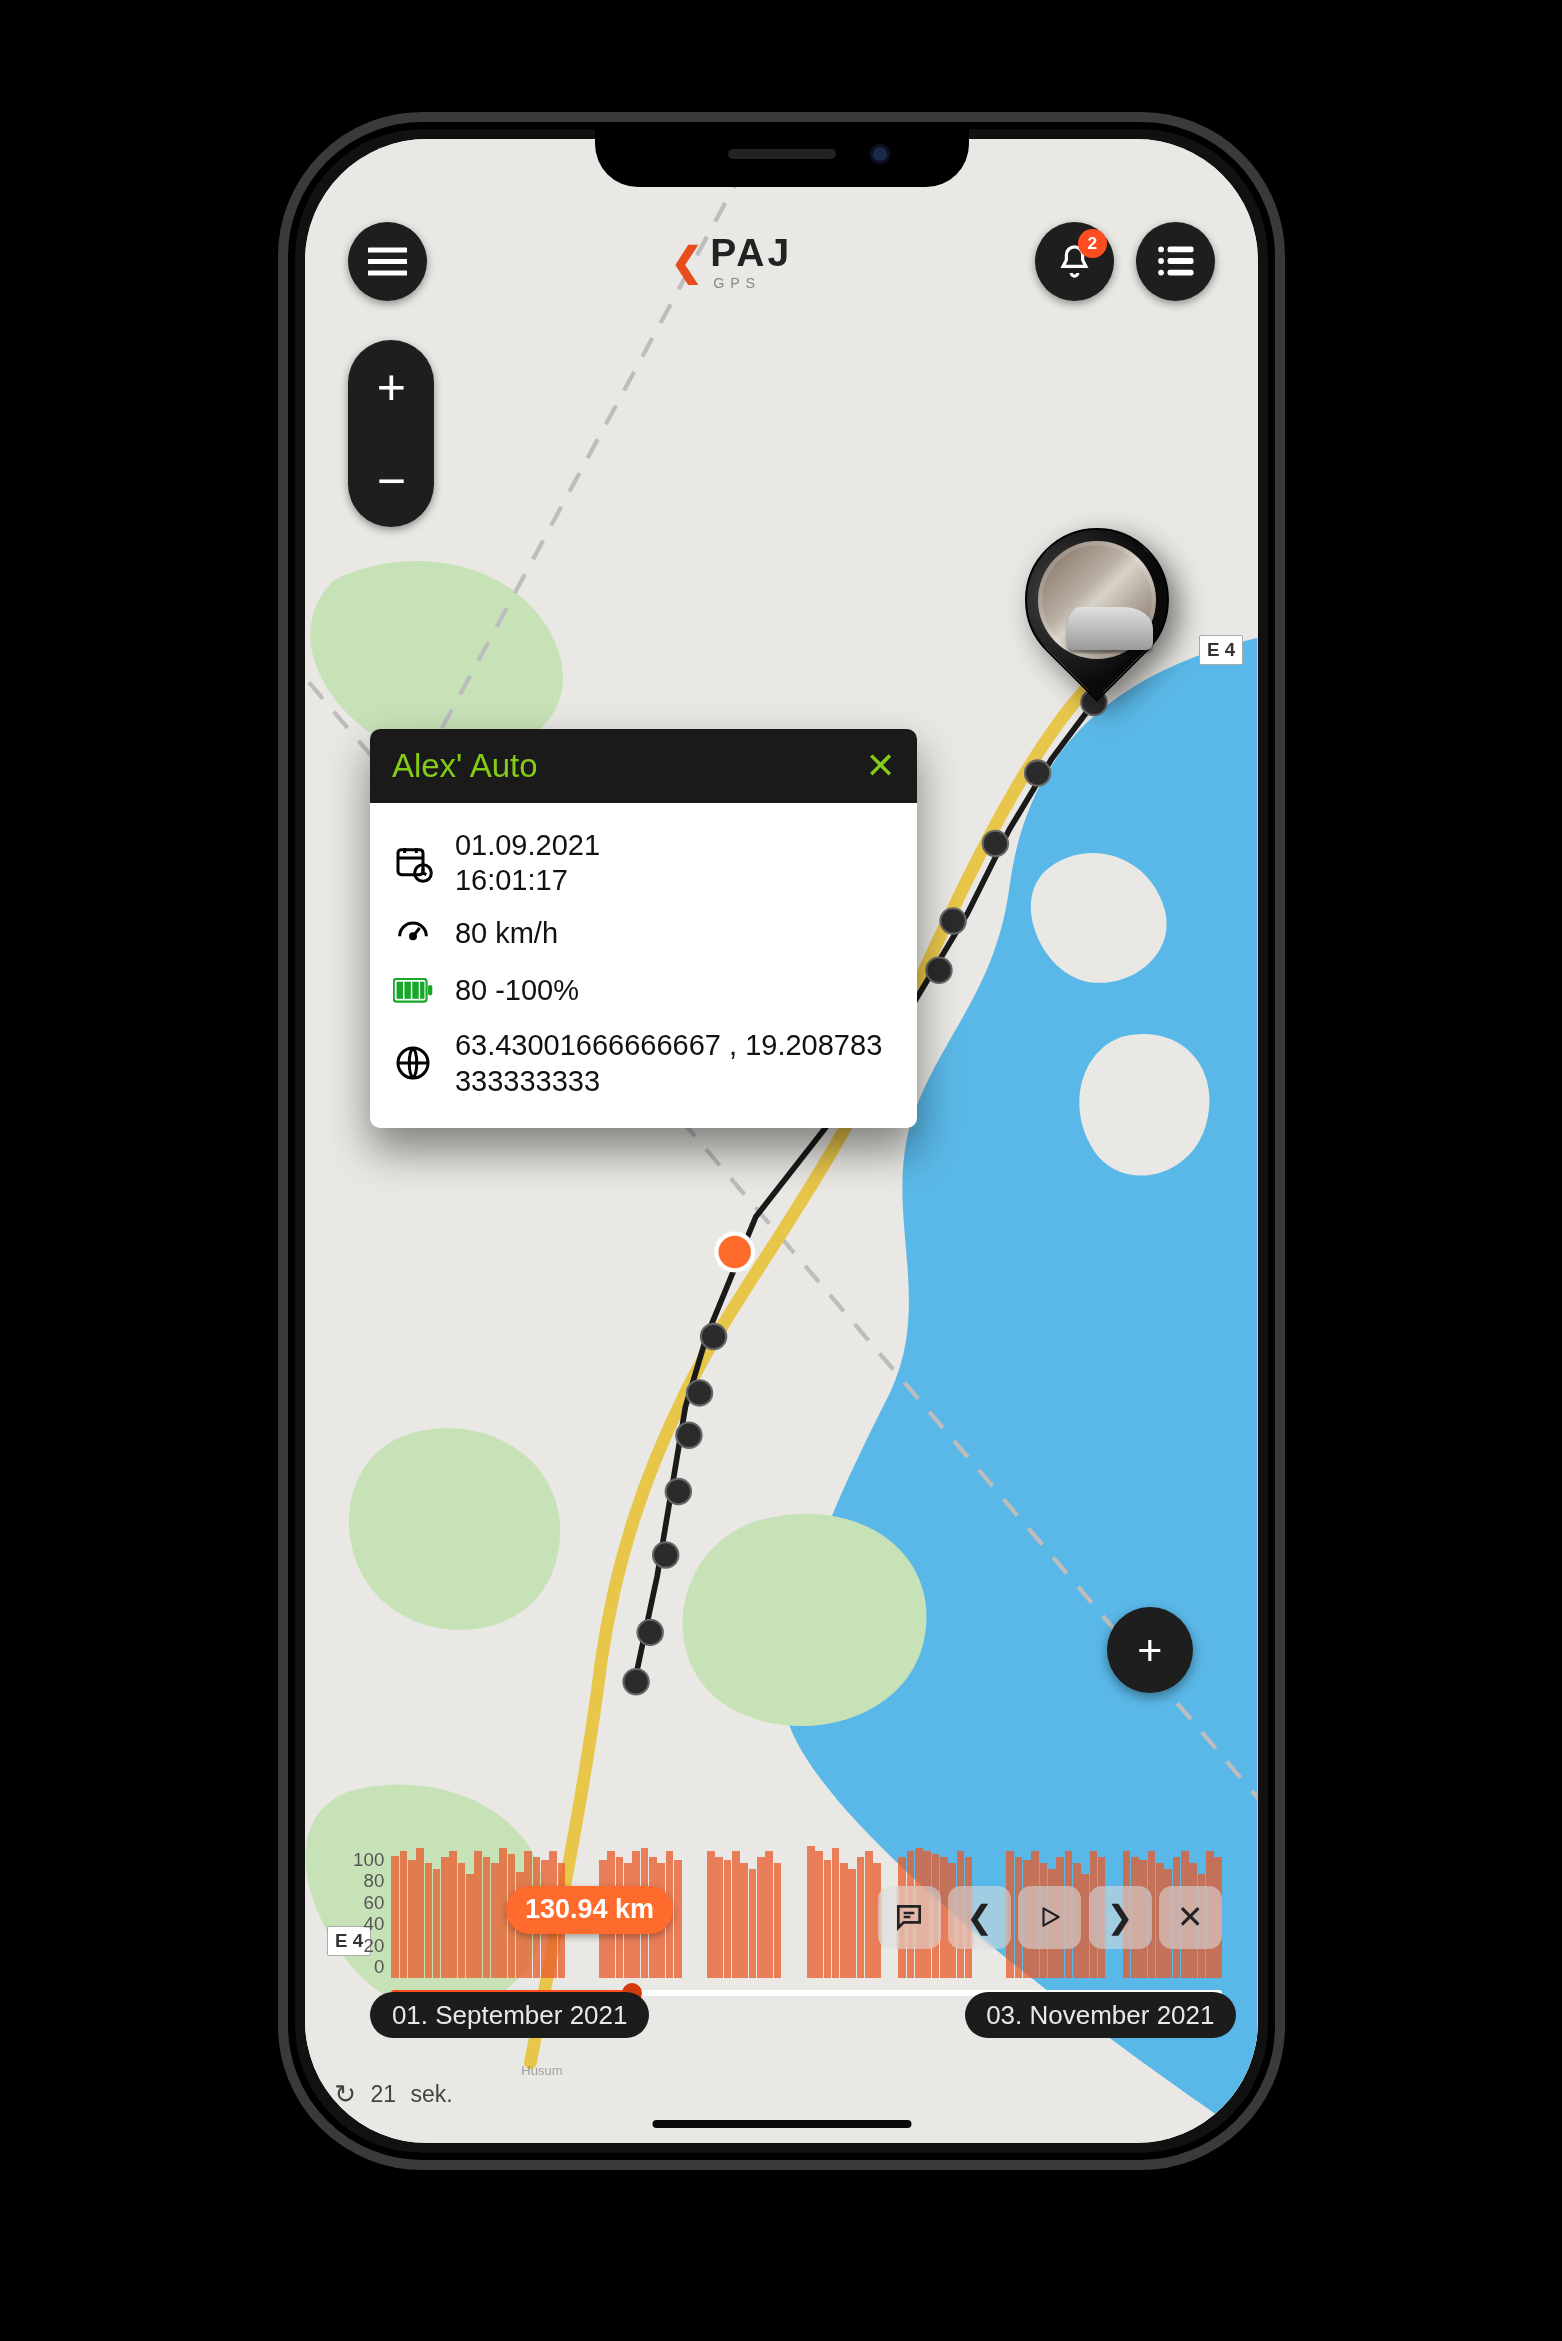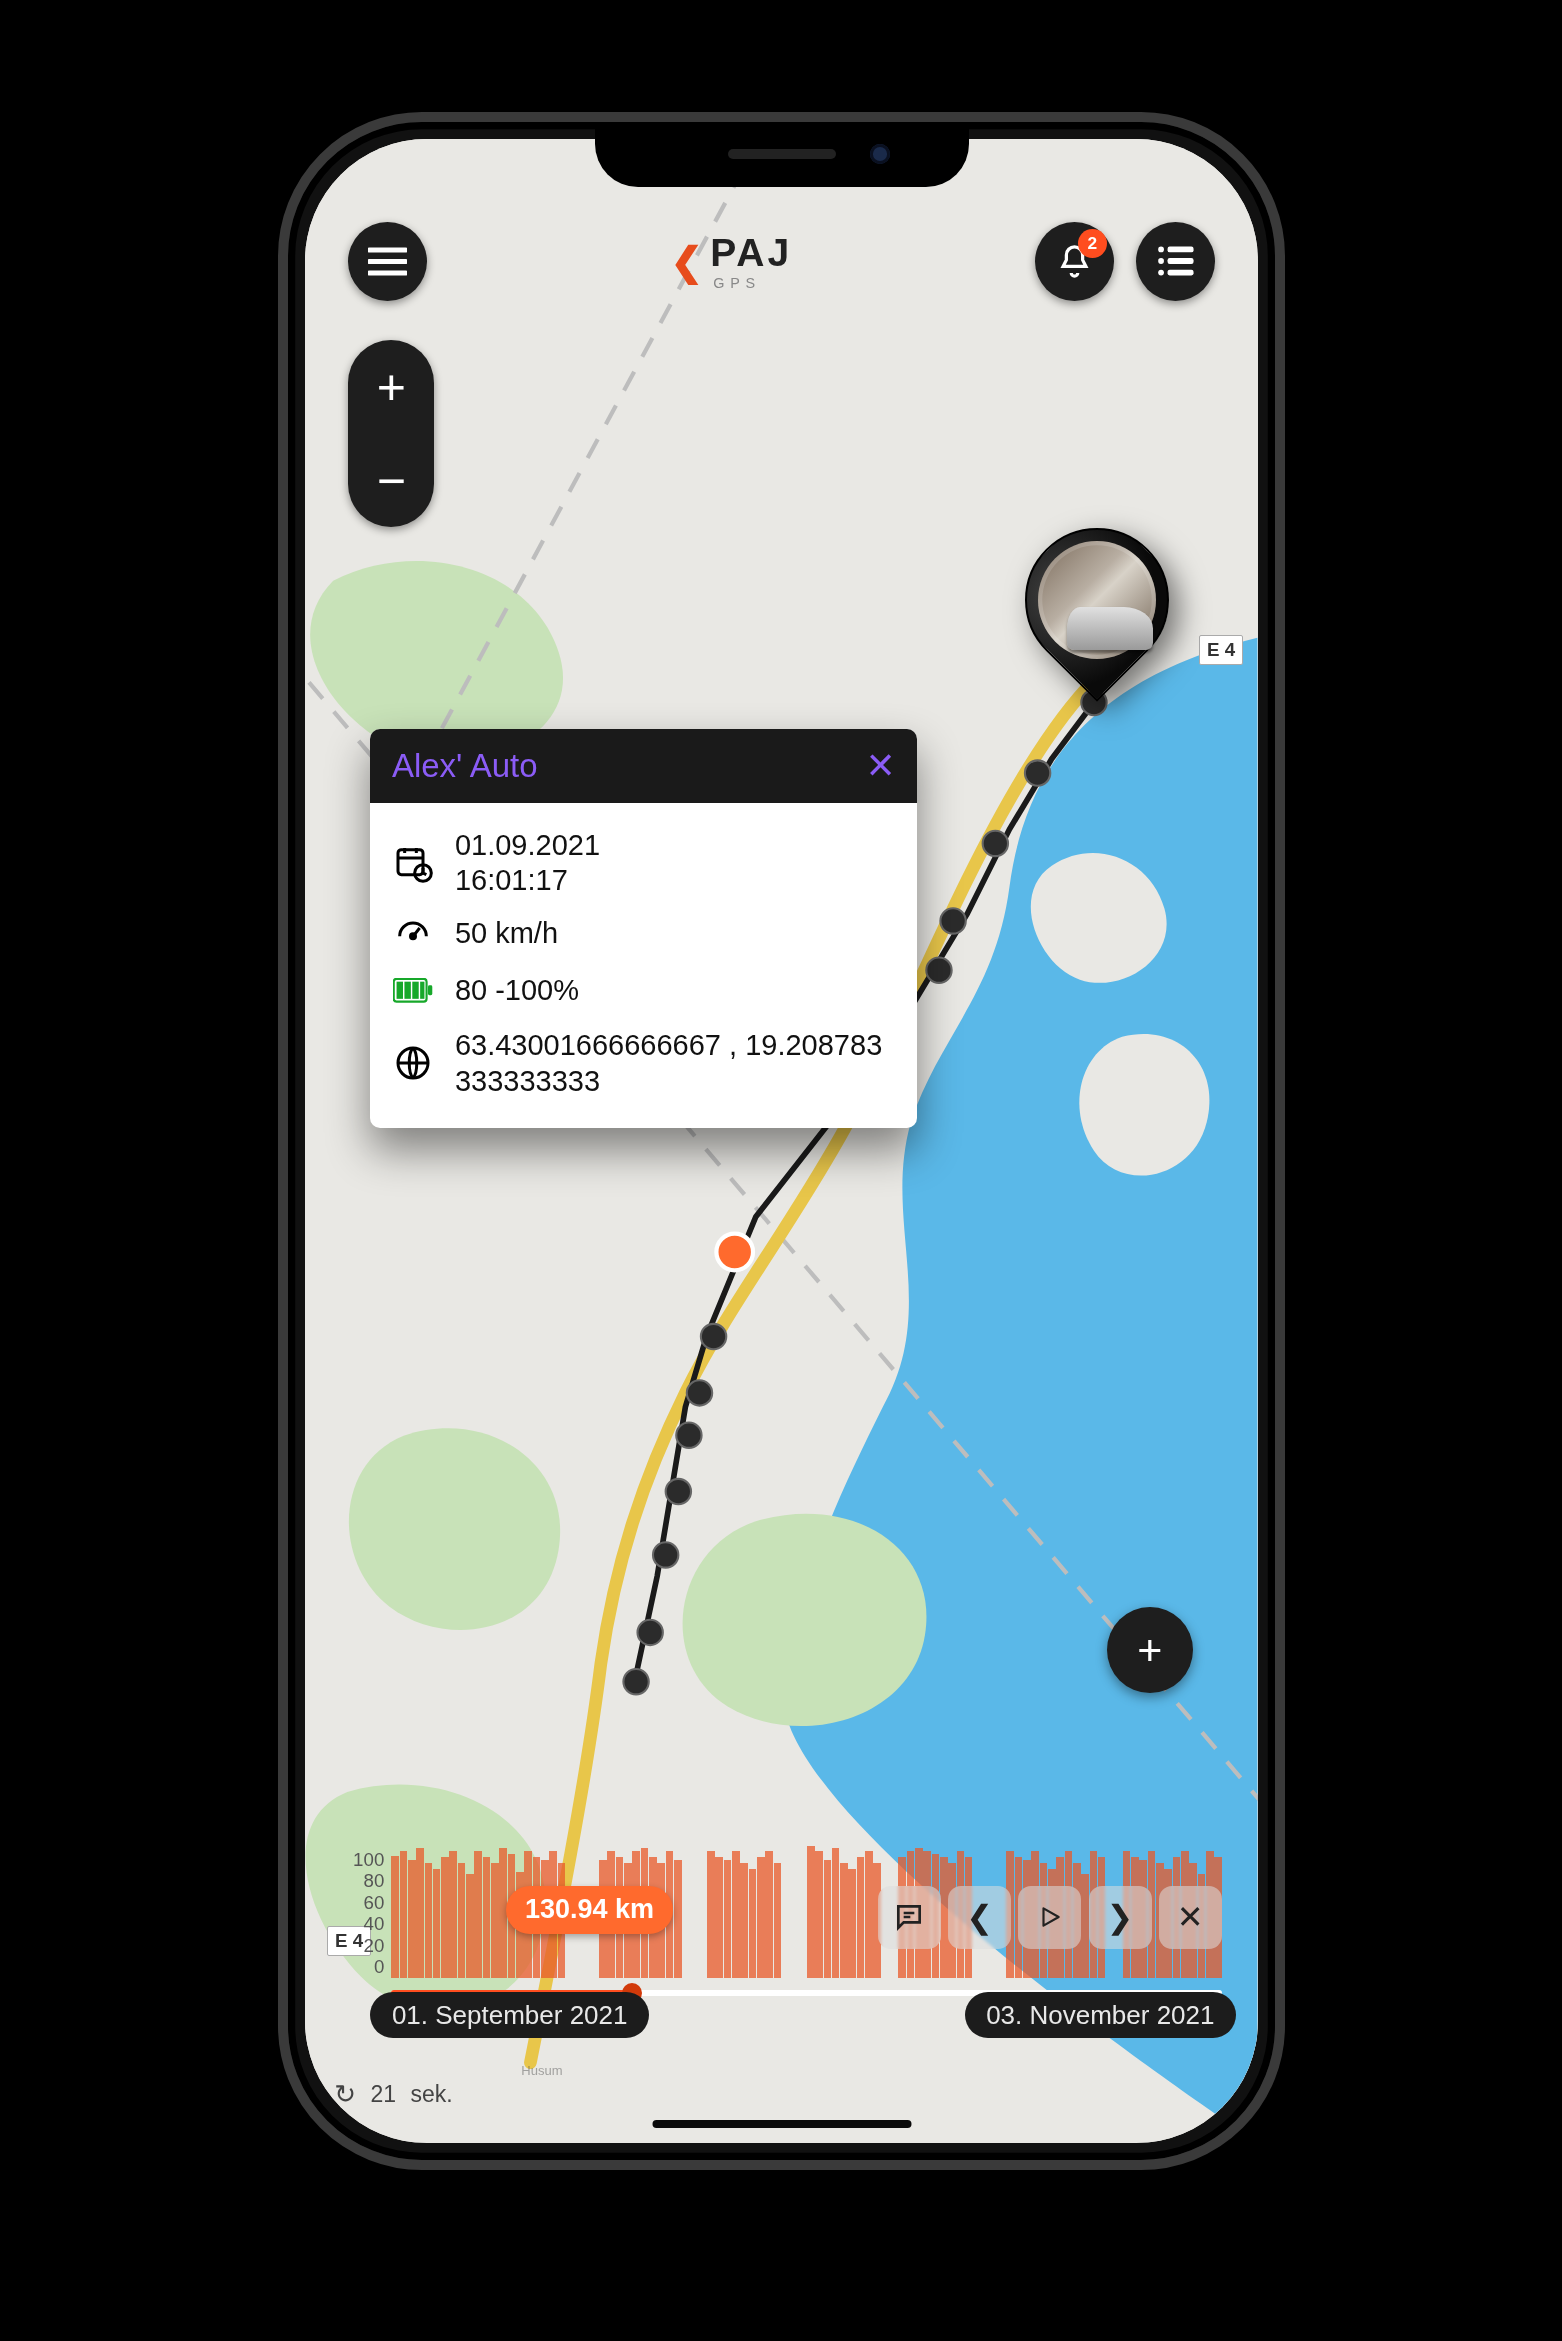--- a/index.html
+++ b/index.html
@@ -30,21 +30,21 @@
   
   .zoom{position:absolute;left:43px;top:201px;width:86px;height:187px;border-radius:43px;background:#1e1e1e;display:flex;flex-direction:column;align-items:center;justify-content:space-around;color:#fff;box-shadow:0 2.9px 8.6px rgba(0,0,0,.4);z-index:30;}
   .zoom span{font-size:50px;font-weight:300;line-height:1;}
 
   
   svg.route{position:absolute;inset:0;z-index:5;}
   .track-dot{fill:#2b2b2b;stroke:#666;stroke-width:3;}
 
   
   .popup{position:absolute;left:65px;top:590px;width:547px;background:#fff;border-radius:10px;box-shadow:0 21.6px 43px rgba(0,0,0,.45);z-index:25;overflow:hidden;}
-  .popup .hdr{background:#1a1a1a;color:#8b5cf6;display:flex;align-items:center;justify-content:space-between;padding:16px 21.6px;font-size:33px;}
+  .popup .hdr{background:#1a1a1a;color:#84cc16;display:flex;align-items:center;justify-content:space-between;padding:16px 21.6px;font-size:33px;}
   .popup .body{padding:17.3px 21.6px 21.6px;}
   .row{display:flex;align-items:center;gap:20px;padding:7.2px 0;font-size:29px;color:#111;}
   .row .ic{width:43px;height:43px;display:flex;align-items:center;justify-content:center;}
   .row .multiline{display:flex;flex-direction:column;line-height:1.2;}
   .tail{position:absolute;left:50%;bottom:-20px;transform:translateX(-50%);width:0;height:0;border-left:21.6px solid transparent;border-right:21.6px solid transparent;border-top:21.6px solid #fff;}
 
   
   .pin{position:absolute;width:144px;height:187px;z-index:20;}
   .pin .drop{width:144px;height:144px;border-radius:50% 50% 50% 0;transform:rotate(-45deg);background:radial-gradient(circle at 35% 30%,#444,#0a0a0a 70%);box-shadow:0 14.4px 29px rgba(0,0,0,.5);border:2.9px solid #000;}
   .pin .photo{position:absolute;top:13px;left:13px;width:118px;height:118px;border-radius:50%;background:linear-gradient(135deg,#7a6a5a 0%,#b8aea2 40%,#d8d2c8 50%,#6a5a4a 100%);box-shadow:inset 0 0 0 4.3px rgba(255,255,255,.15);}
@@ -192,21 +192,21 @@
           </span>
         </div>
         <div class="row">
           <span class="ic">
             <svg width="40" height="40" viewBox="0 0 24 24" fill="none" stroke="#000" stroke-width="1.8">
                 <path d="M4 14a8 8 0 1 1 16 0"></path>
                 <path d="M12 14l4-5"></path>
                 <circle cx="12" cy="14" r="1.5" fill="#000"></circle>
               </svg>
           </span>
-          <span>50 km/h</span>
+          <span>80 km/h</span>
         </div>
         <div class="row">
           <span class="ic">
             <svg width="40" height="24.5" viewBox="0 0 56 34">
                 <rect x="1" y="1" width="46" height="32" rx="4" fill="none" stroke="#17a82a" stroke-width="3"></rect>
                 <rect x="49" y="10" width="6" height="14" rx="2" fill="#17a82a"></rect>
                 <rect x="5" y="5" width="9" height="24" fill="#17a82a"></rect>
                 <rect x="16" y="5" width="9" height="24" fill="#17a82a"></rect>
                 <rect x="27" y="5" width="9" height="24" fill="#17a82a"></rect>
                 <rect x="38" y="5" width="6" height="24" fill="#17a82a"></rect>

